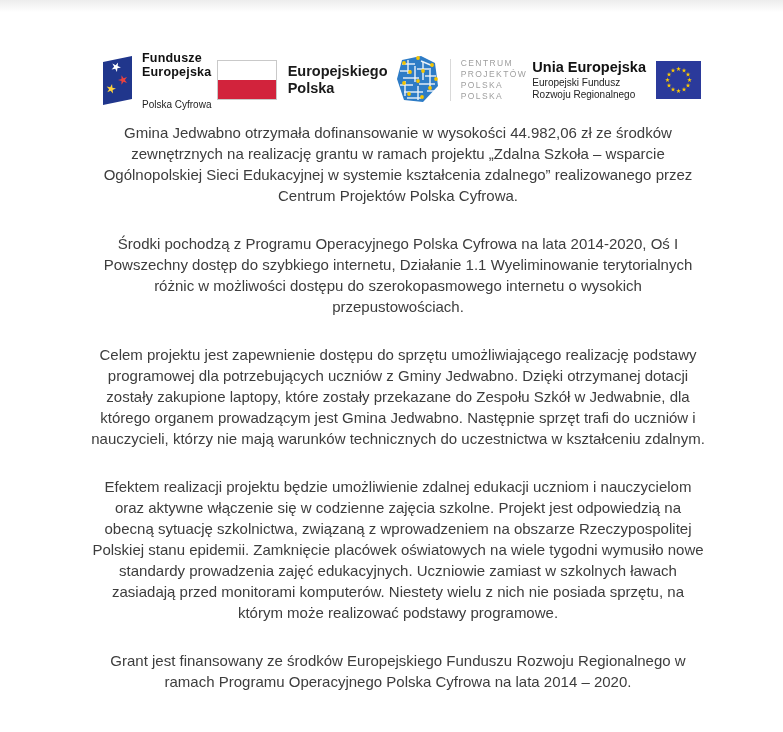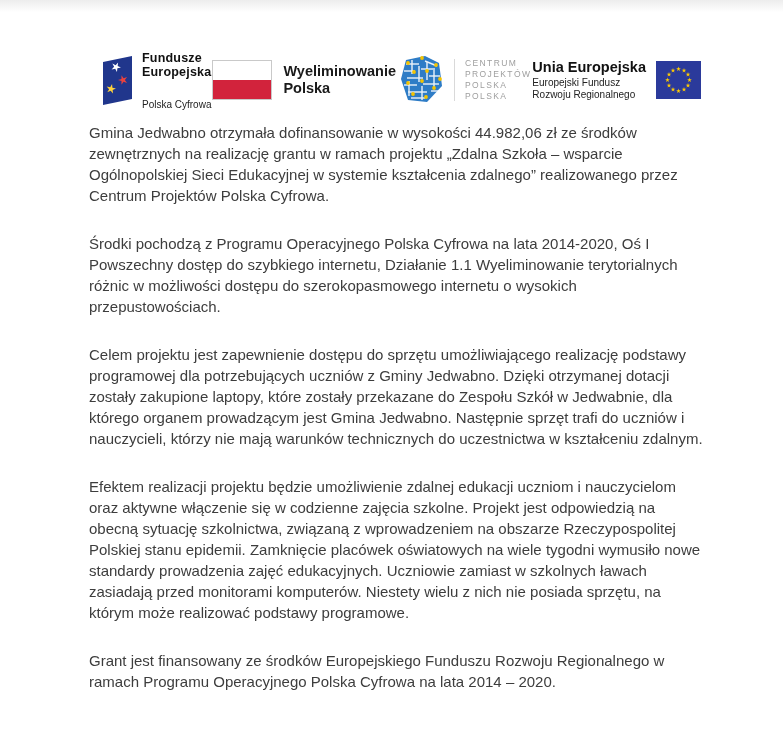--- a/index.html
+++ b/index.html
@@ -106,20 +106,21 @@
   
   .article {
     margin-top: 14px;
     width: 618px;
   }
   .article p {
     margin: 0 0 27px 0;
     font-size: 15px;
     line-height: 21px;
     color: #3d3d3d;
+    text-align: center;
   }
 </style>
 </head>
 <body>
 
 <div class="page">
   <div class="top-edge"></div>
 
   <div class="content">
 
@@ -143,21 +144,21 @@
           <div class="fe-sub">Polska Cyfrowa</div>
         </div>
       </div>
 
       <div class="logo">
         <div class="pl-flag">
           <div class="white"></div>
           <div class="red"></div>
         </div>
         <div class="rp-text">
-          <div>Wyeliminowanie</div>
+          <div>Europejskiego</div>
           <div>Polska</div>
         </div>
       </div>
 
       <div class="logo">
         <svg width="47" height="52" viewBox="0 0 47 52">
           <polygon points="9,6 28,2 42,9 45,32 30,48 11,46 4,25" fill="#2e7cc6"></polygon>
           <g stroke="#ffffff" stroke-width="1.4" opacity="0.9">
             <line x1="9" y1="10" x2="22" y2="10"></line>
             <line x1="28" y1="7" x2="40" y2="12"></line>

